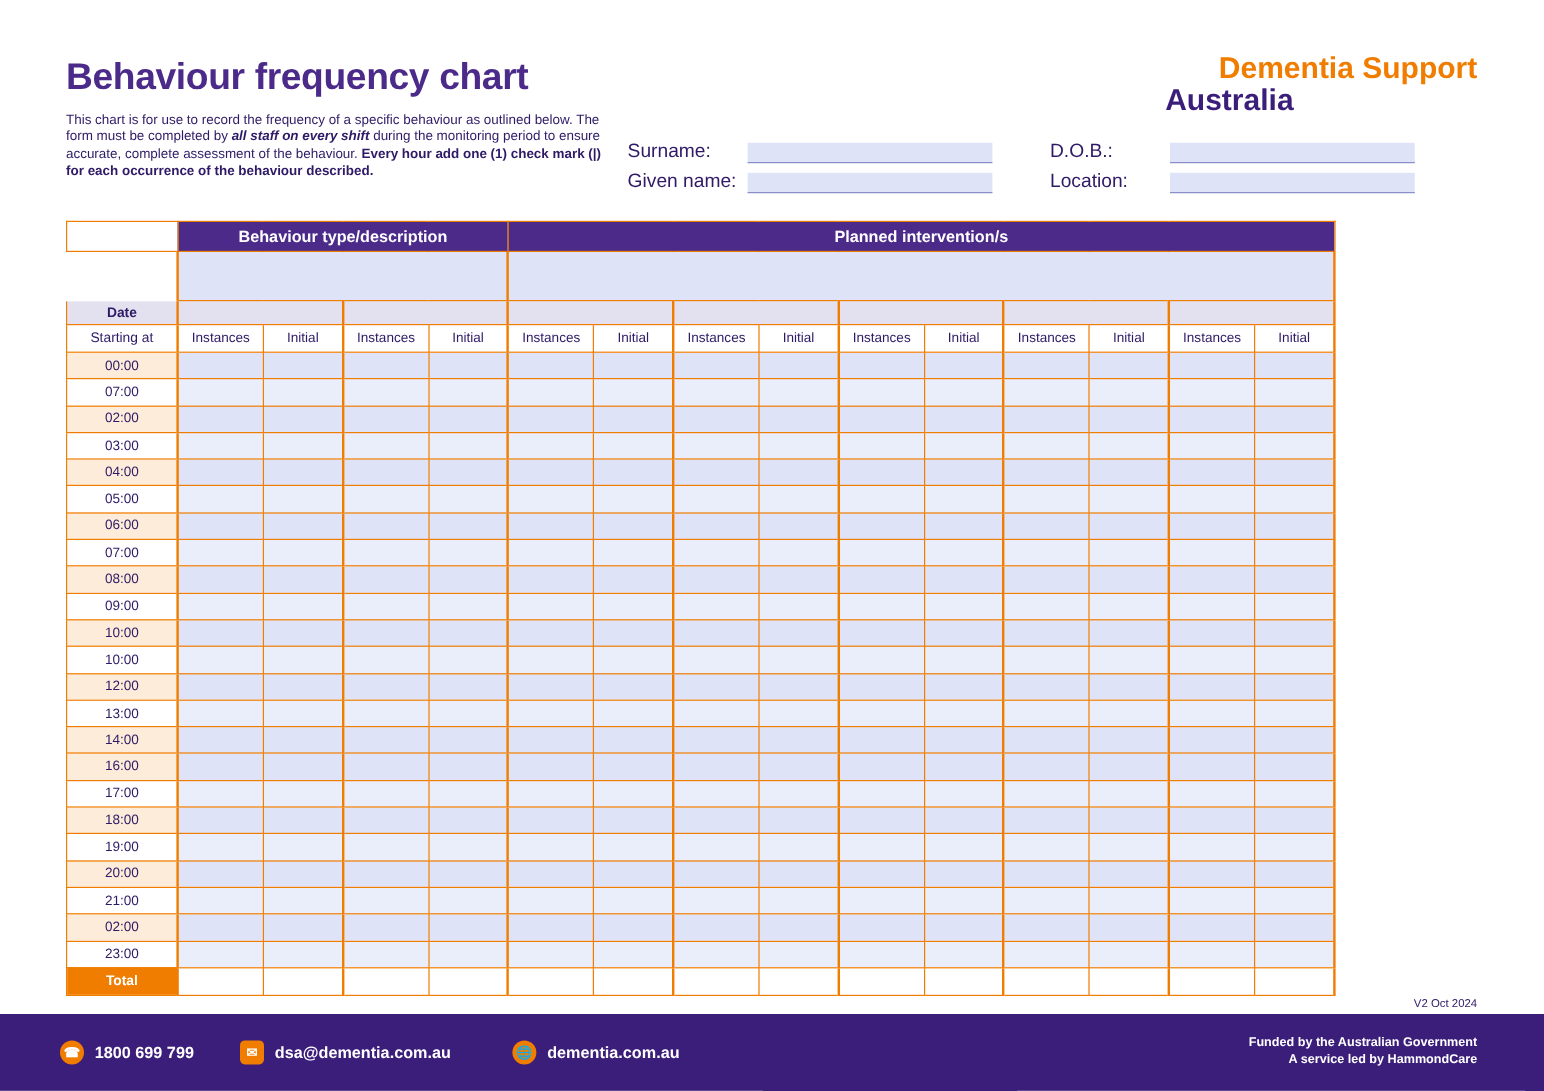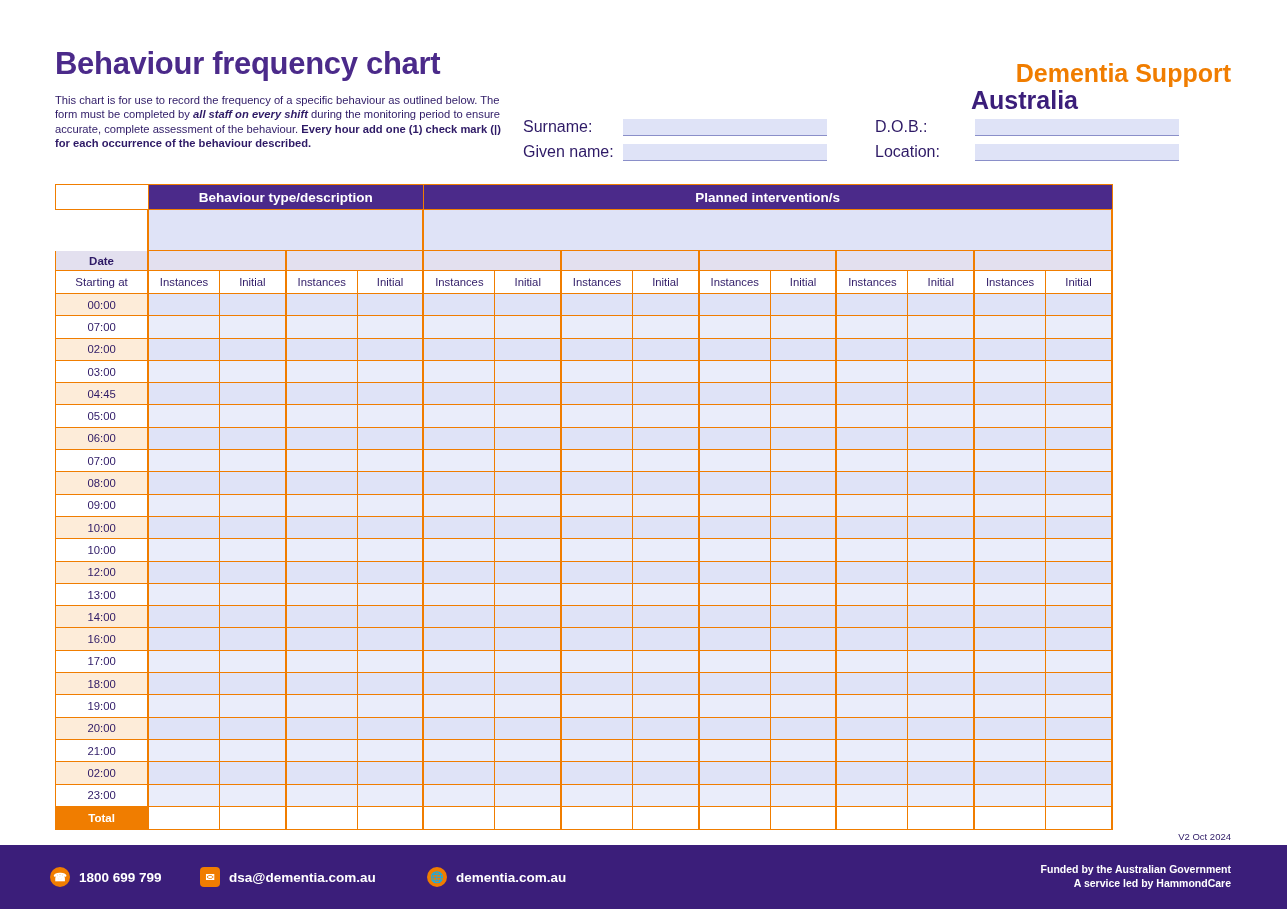--- a/index.html
+++ b/index.html
@@ -17,21 +17,21 @@
   .title{
     position:absolute;left:55px;top:46px;
     font-size:31px;font-weight:bold;color:#4b2a8a;letter-spacing:-0.3px;
   }
   .intro{
     position:absolute;left:55px;top:93px;width:450px;
     font-size:11.2px;line-height:14.3px;color:#2e1a66;
   }
   .intro .bi{font-style:italic;font-weight:bold;}
   .intro .bo{font-weight:bold;}
-  .brand-wrap{position:absolute;right:56px;top:60px;width:260px;}
+  .brand-wrap{position:absolute;right:56px;top:44px;width:260px;}
   .brand-wrap .l1{display:block;text-align:right;color:#f07d00;font-size:25px;font-weight:bold;line-height:27px;}
   .brand-wrap .l2{display:block;text-align:left;color:#3b1e7a;font-size:25px;font-weight:bold;line-height:27px;}
 
   
   .fields{position:absolute;left:523px;top:118px;}
   .frow{display:flex;align-items:center;margin-bottom:7px;}
   .flabel{font-size:16px;color:#2e1a66;width:100px;}
   .finput{
     width:204px;height:17px;background:#dfe3f7;border:none;
     border-bottom:1px solid #8a8fc9;outline:none;
@@ -232,21 +232,21 @@
           <td class="cell-b thick-left"></td>
           <td class="cell-b"></td>
           <td class="cell-b thick-left"></td>
           <td class="cell-b"></td>
           <td class="cell-b thick-left"></td>
           <td class="cell-b"></td>
           <td class="cell-b thick-left"></td>
           <td class="cell-b thick-right"></td>
         </tr>
         <tr>
-          <td class="time-lbl alt-a">04:45</td>
+          <td class="time-lbl alt-a">04:00</td>
           <td class="cell-a thick-left"></td>
           <td class="cell-a"></td>
           <td class="cell-a thick-left"></td>
           <td class="cell-a"></td>
           <td class="cell-a thick-left"></td>
           <td class="cell-a"></td>
           <td class="cell-a thick-left"></td>
           <td class="cell-a"></td>
           <td class="cell-a thick-left"></td>
           <td class="cell-a"></td>

